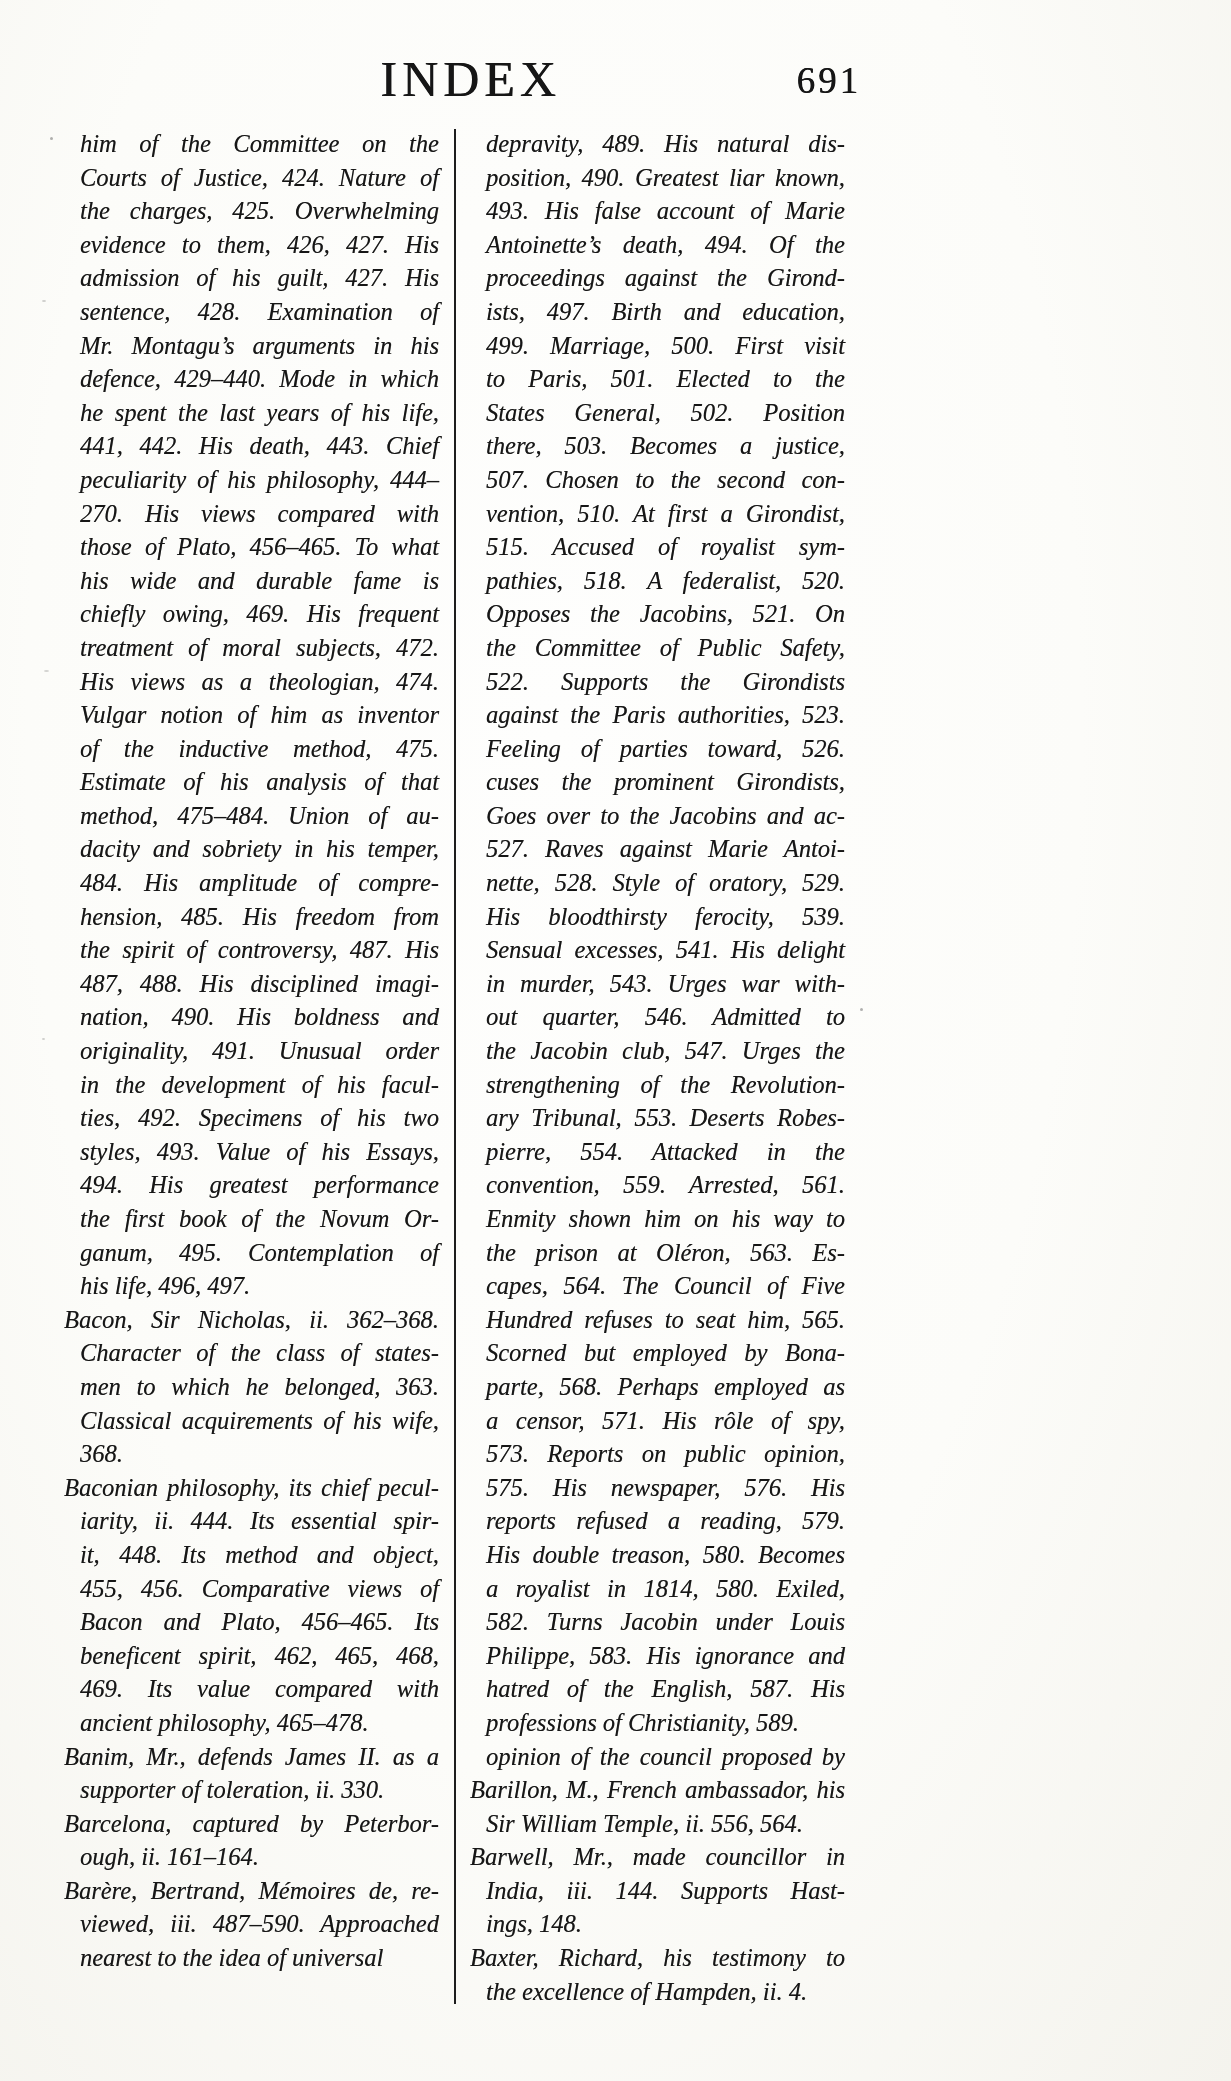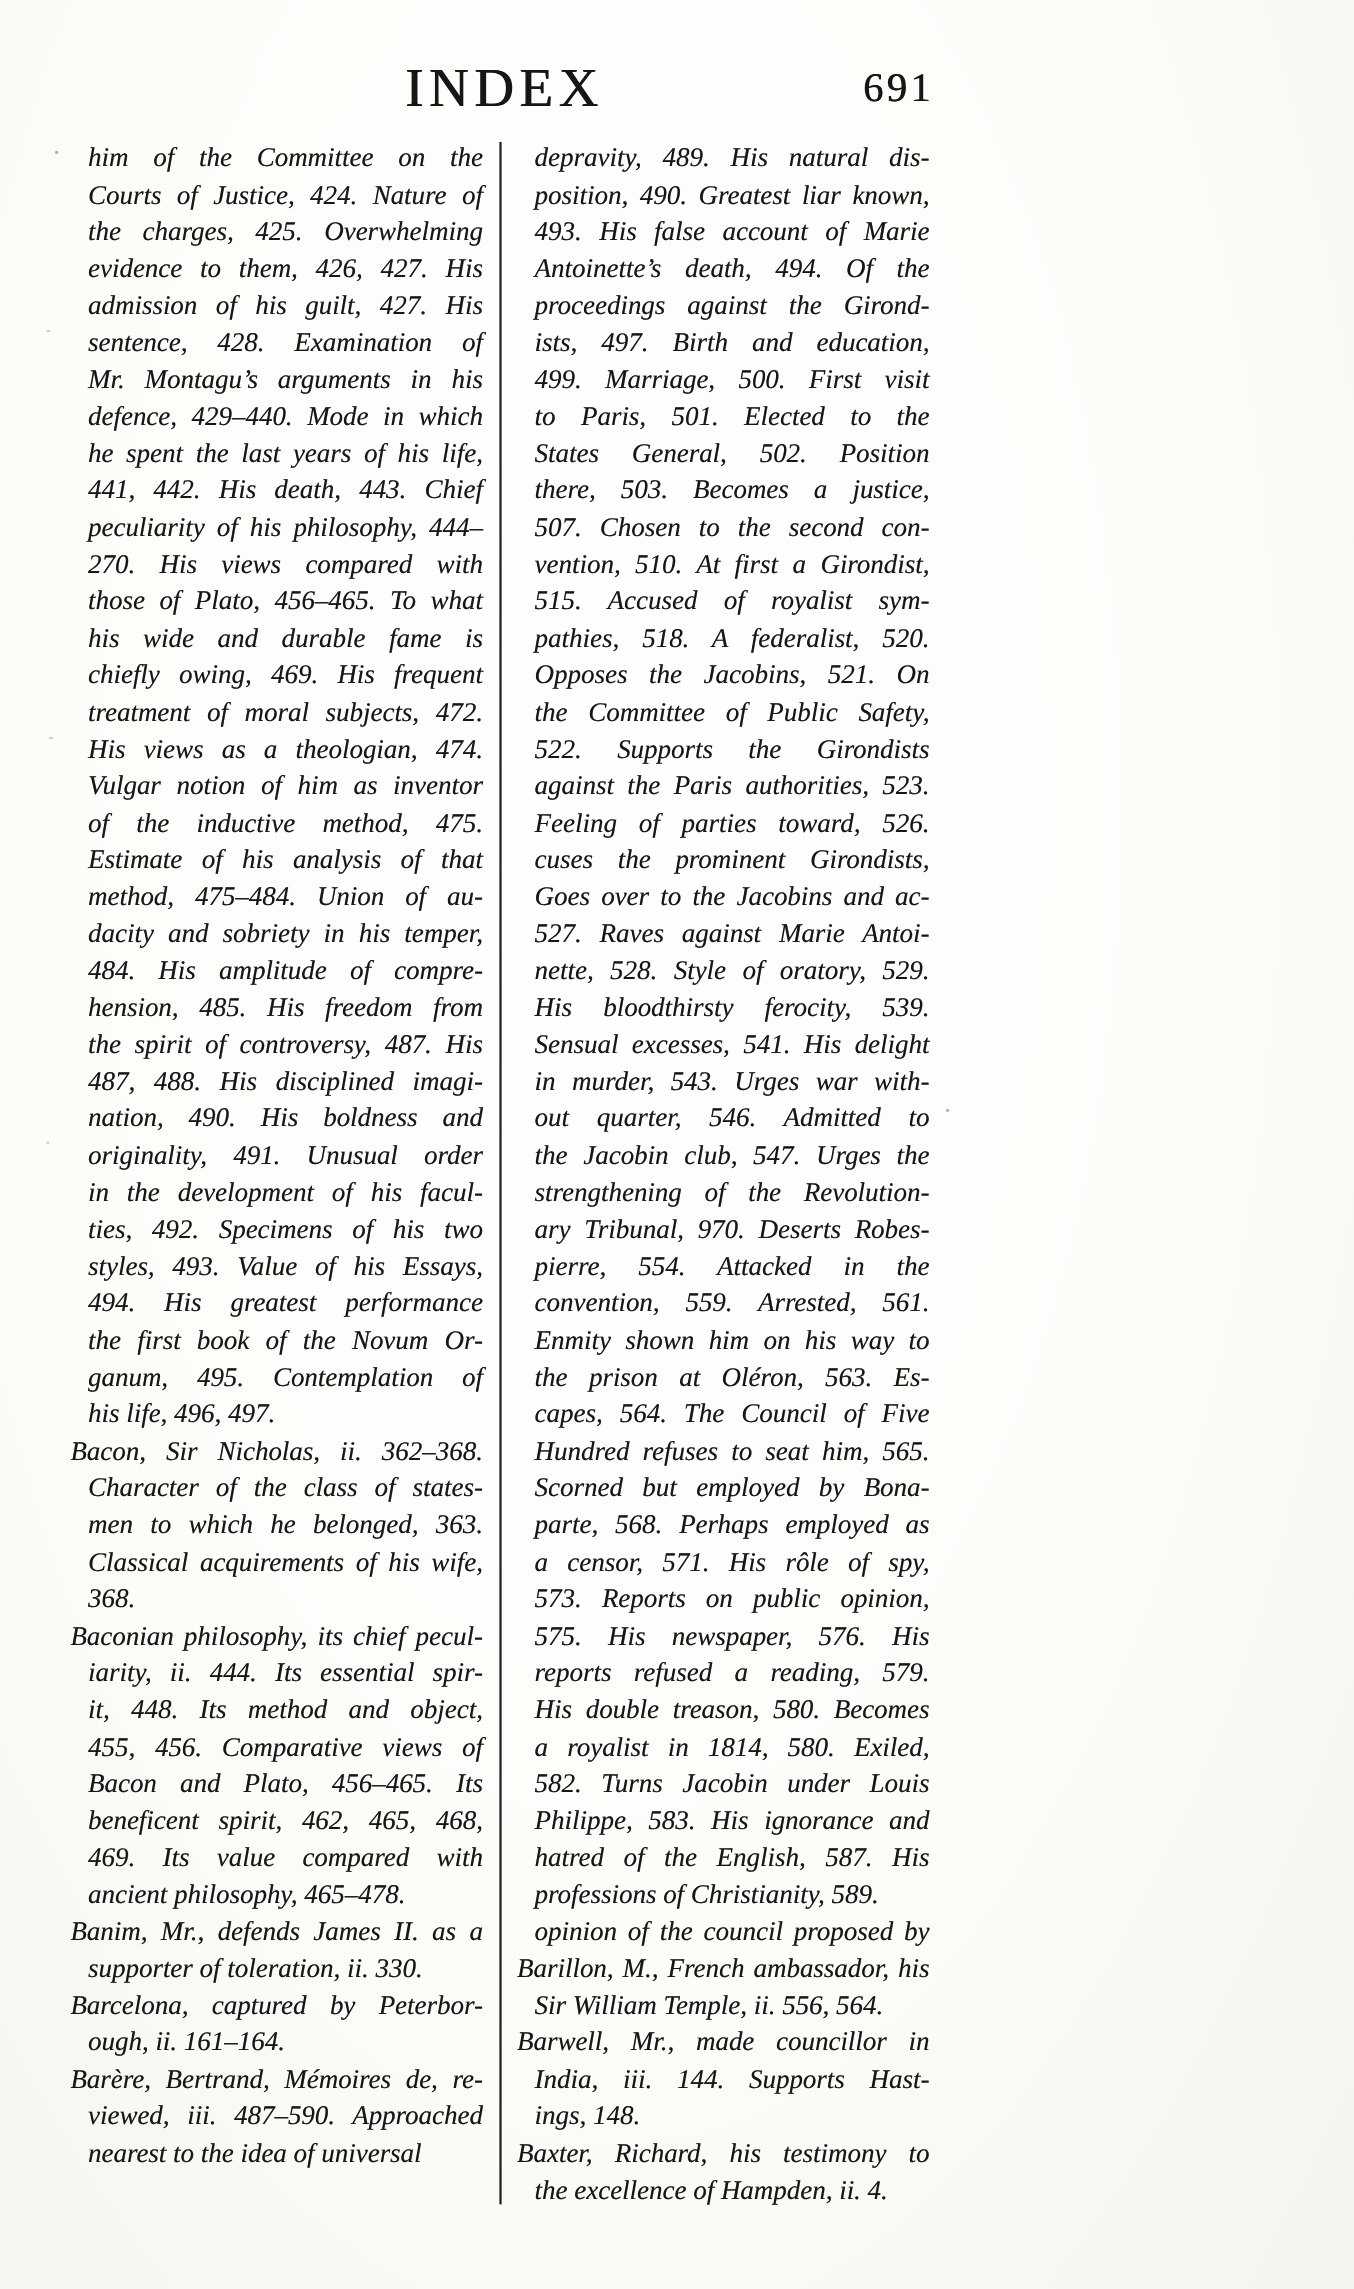--- a/index.html
+++ b/index.html
@@ -10,21 +10,21 @@
   .page {
     position: relative;
     width: 1231px;
     height: 2081px;
     background: radial-gradient(ellipse at 45% 35%, #fefefd 0%, #fcfcf9 55%, #f4f3ed 100%);
     color: #161616;
     overflow: hidden;
   }
   .page-header {
     position: absolute;
-    left: 68px;
+    left: 80px;
     top: 54px;
     width: 781px;
     height: 60px;
   }
   .title {
     position: absolute;
     left: 50%;
     transform: translateX(-50%);
     top: 0;
     margin: 0;
@@ -181,21 +181,21 @@
           <div class="line">cuses the prominent Girondists,</div>
           <div class="line">Goes over to the Jacobins and ac-</div>
           <div class="line">527. Raves against Marie Antoi-</div>
           <div class="line">nette, 528. Style of oratory, 529.</div>
           <div class="line">His bloodthirsty ferocity, 539.</div>
           <div class="line">Sensual excesses, 541. His delight</div>
           <div class="line">in murder, 543. Urges war with-</div>
           <div class="line">out quarter, 546. Admitted to</div>
           <div class="line">the Jacobin club, 547. Urges the</div>
           <div class="line">strengthening of the Revolution-</div>
-          <div class="line">ary Tribunal, 970. Deserts Robes-</div>
+          <div class="line">ary Tribunal, 553. Deserts Robes-</div>
           <div class="line">pierre, 554. Attacked in the</div>
           <div class="line">convention, 559. Arrested, 561.</div>
           <div class="line">Enmity shown him on his way to</div>
           <div class="line">the prison at Oléron, 563. Es-</div>
           <div class="line">capes, 564. The Council of Five</div>
           <div class="line">Hundred refuses to seat him, 565.</div>
           <div class="line">Scorned but employed by Bona-</div>
           <div class="line">parte, 568. Perhaps employed as</div>
           <div class="line">a censor, 571. His rôle of spy,</div>
           <div class="line">573. Reports on public opinion,</div>

